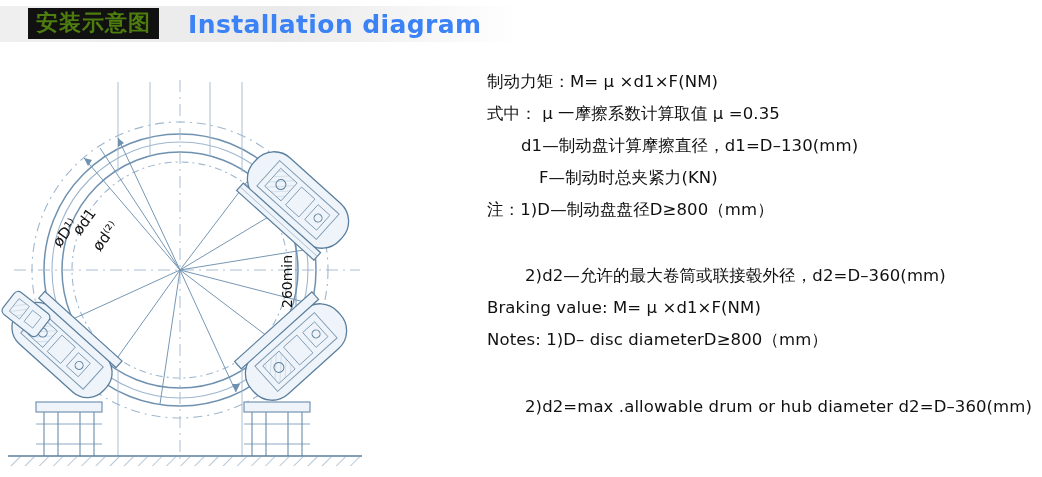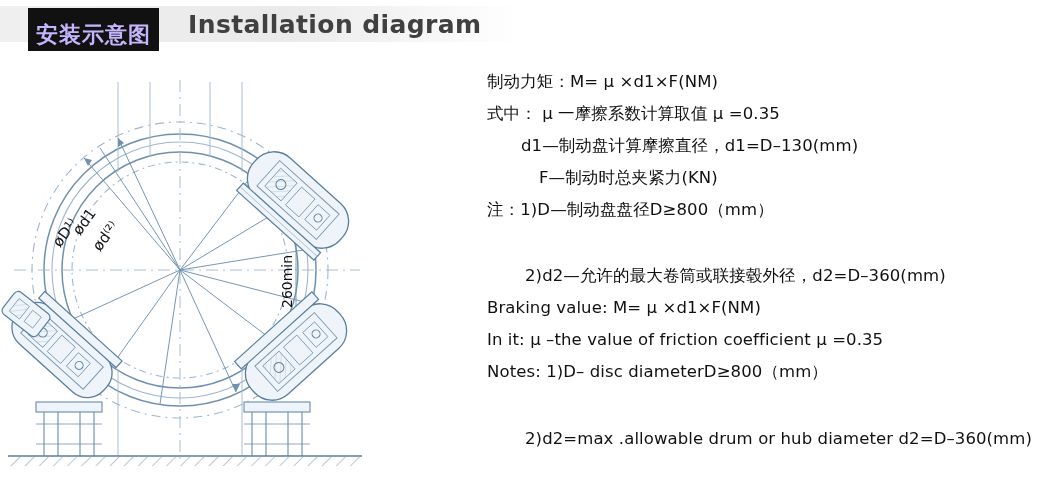--- a/index.html
+++ b/index.html
@@ -27,36 +27,36 @@
   #title-bg {
     position: absolute;
     left: 0; top: 6px;
     width: 522px; height: 36px;
     background: linear-gradient(to right, #efefef 0%, #eaeaea 55%, #ffffff 100%);
   }
   #title-cn-box {
     position: absolute;
     left: 28px; top: 8px;
     background: #111111;
-    color: #c4b5fd;
+    color: #4d7c0f;
     font-family: "DejaVu Sans", sans-serif;
     font-size: 22px;
     font-weight: bold;
     letter-spacing: 1px;
-    padding: 16px 8px 5px 8px;
+    padding: 4px 8px 5px 8px;
     line-height: 1;
   }
   #title-en {
     position: absolute;
     left: 188px; top: 10px;
     font-family: "DejaVu Sans", sans-serif;
     font-size: 25px;
     font-weight: bold;
     letter-spacing: 0.4px;
-    color: #404040;
+    color: #3b82f6;
     white-space: nowrap;
   }
 
   
   #drawing {
     position: absolute;
     left: 0;
     top: 52px;
     width: 470px;
     height: 425px;
@@ -231,16 +231,15 @@
 </div>
 
 <div id="text-panel">
   <div class="tline cn row">制动力矩：M= μ ×d1×F(NM)</div>
   <div class="tline cn row">式中： μ 一摩擦系数计算取值 μ =0.35</div>
   <div class="tline cn row indent1">d1—制动盘计算摩擦直径，d1=D–130(mm)</div>
   <div class="tline cn row indent2">F—制动时总夹紧力(KN)</div>
   <div class="tline cn row">注：1)D—制动盘盘径D≥800（mm）</div>
   <div class="tline cn row indent3">2)d2—允许的最大卷筒或联接毂外径，d2=D–360(mm)</div>
   <div class="tline en row">Braking value: M= μ ×d1×F(NM)</div>
-  <div class="tline en row">In it: μ –the value of friction coefficient  μ =0.35</div>
   <div class="tline en row">Notes: 1)D– disc diameterD≥800（mm）</div>
   <div class="tline en row indent3">2)d2=max .allowable drum or hub diameter d2=D–360(mm)</div>
 </div>
 
 </body></html>

